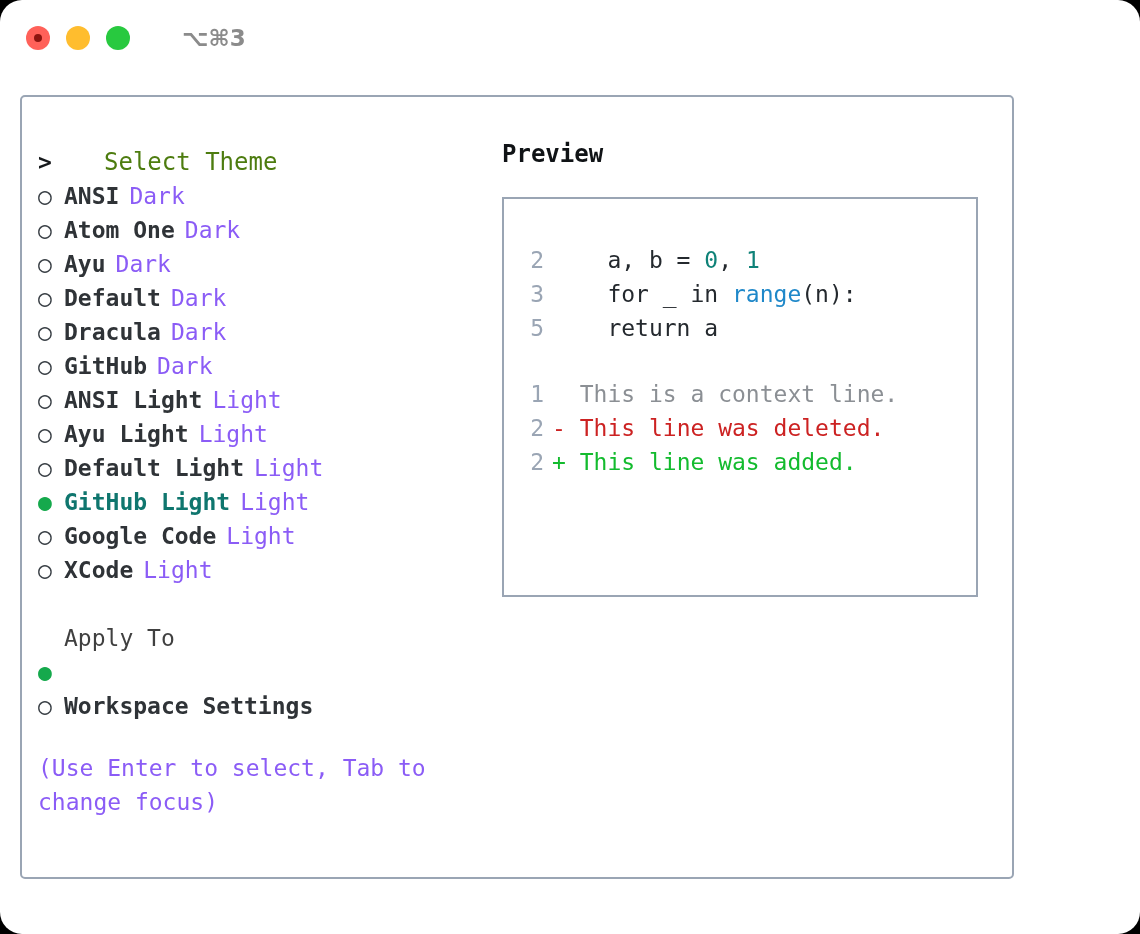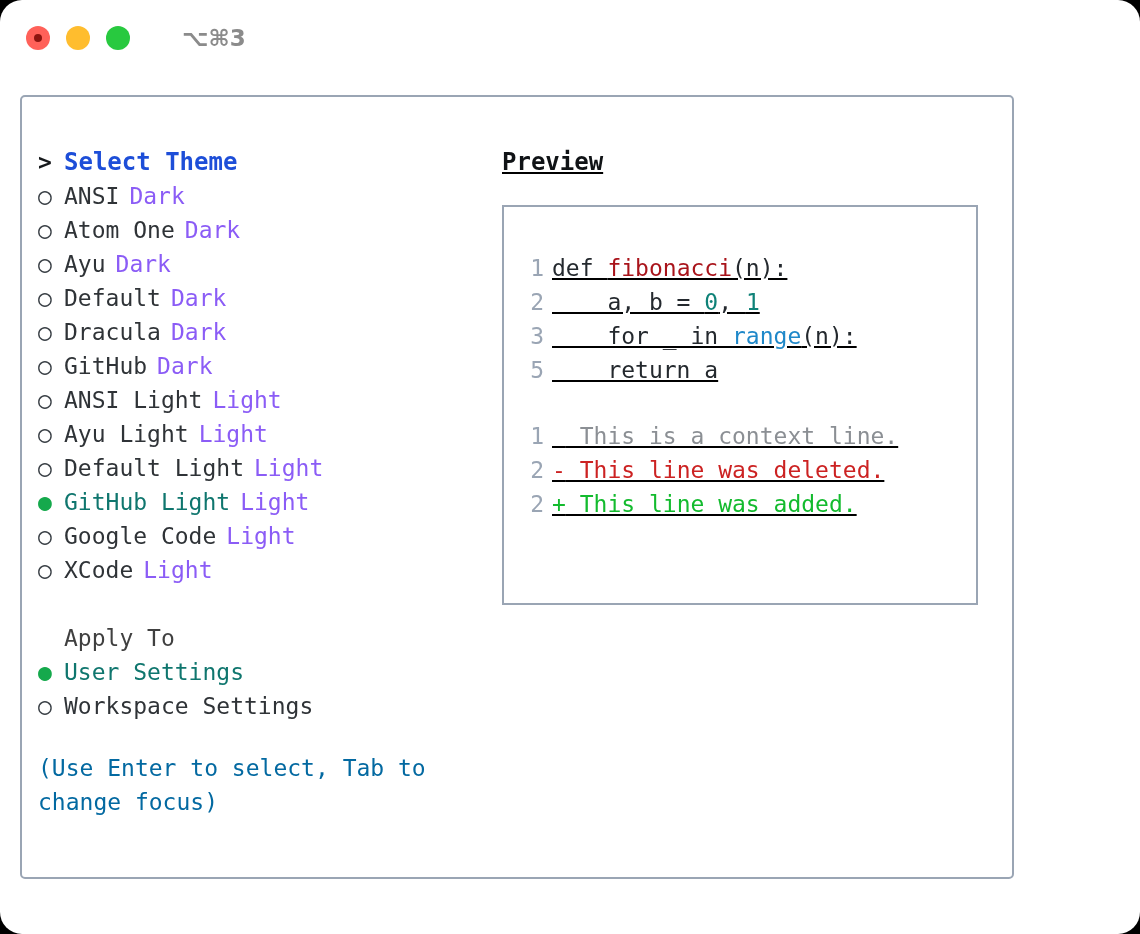--- a/index.html
+++ b/index.html
@@ -111,58 +111,58 @@
   .row .marker.bullet-on {
     color: #15a94c;
   }
   .row .marker.bullet-off {
     color: #3c4248;
   }
   .row .marker.caret {
     color: #16191c;
     font-weight: bold;
   }
-  .row .label { color: #2f3337; }
+  .row .label { color: #2f3337; font-weight: bold; }
   .row .suffix {
     color: #8b5cf6;
     margin-left: 10px;
   }
 
   .row.header .label {
-    font-weight: bold;
-    color: #1d4ed8;
+    font-weight: normal;
+    color: #4d7c0f;
     font-size: 24px;
+    margin-left: 40px;
   }
   .row.selected .label { color: #0f766e; }
 
   .section-heading {
     height: 34px;
     line-height: 34px;
     font-size: 23px;
     color: #404040;
     padding-left: 26px;
   }
 
   .spacer-row { height: 34px; }
 
   .hint {
     margin-top: 28px;
     font-size: 23px;
     line-height: 34px;
-    color: #0369a1;
+    color: #8b5cf6;
     width: 410px;
   }
 
   
   .right-col {
     position: absolute;
     left: 480px;
-    top: 48px;
+    top: 40px;
     width: 500px;
-    text-decoration: underline;
   }
   .preview-title {
     font-size: 24px;
     font-weight: bold;
     color: #101316;
     line-height: 34px;
     height: 34px;
   }
   .preview-box {
     margin-top: 26px;
@@ -285,37 +285,35 @@
           </div>
         </div>
 
       <div class="spacer-row"></div>
 
       <div class="section-heading">Apply To</div>
 
       <div id="apply-items">
           <div class="row selected">
             <span class="marker bullet-on">●</span>
-            <span class="label">User Settings</span>
           </div>
           <div class="row">
             <span class="marker bullet-off">○</span>
             <span class="label">Workspace Settings</span>
           </div>
         </div>
 
       <div class="hint">(Use Enter to select, Tab to change focus)</div>
     </div>
 
     <div class="right-col">
       <div class="preview-title">Preview</div>
 
       <div class="preview-box">
         <div id="code-lines">
-            <div class="code-line"><span class="ln">1</span><span class="tok-plain">def </span><span class="tok-fn">fibonacci</span><span class="tok-plain">(n):</span></div>
             <div class="code-line"><span class="ln">2</span><span class="tok-plain">    a, b = </span><span class="tok-num">0</span><span class="tok-plain">, </span><span class="tok-num">1</span></div>
             <div class="code-line"><span class="ln">3</span><span class="tok-plain">    for _ in </span><span class="tok-blt">range</span><span class="tok-plain">(n):</span></div>
             <div class="code-line"><span class="ln">5</span><span class="tok-plain">    return a</span></div>
           </div>
         <div class="gap-line"></div>
         <div id="diff-lines">
             <div class="code-line"><span class="ln">1</span><span class="diff-ctx"> </span><span class="diff-ctx"> This is a context line.</span></div>
             <div class="code-line"><span class="ln">2</span><span class="diff-del">-</span><span class="diff-del"> This line was deleted.</span></div>
             <div class="code-line"><span class="ln">2</span><span class="diff-add">+</span><span class="diff-add"> This line was added.</span></div>
           </div>

